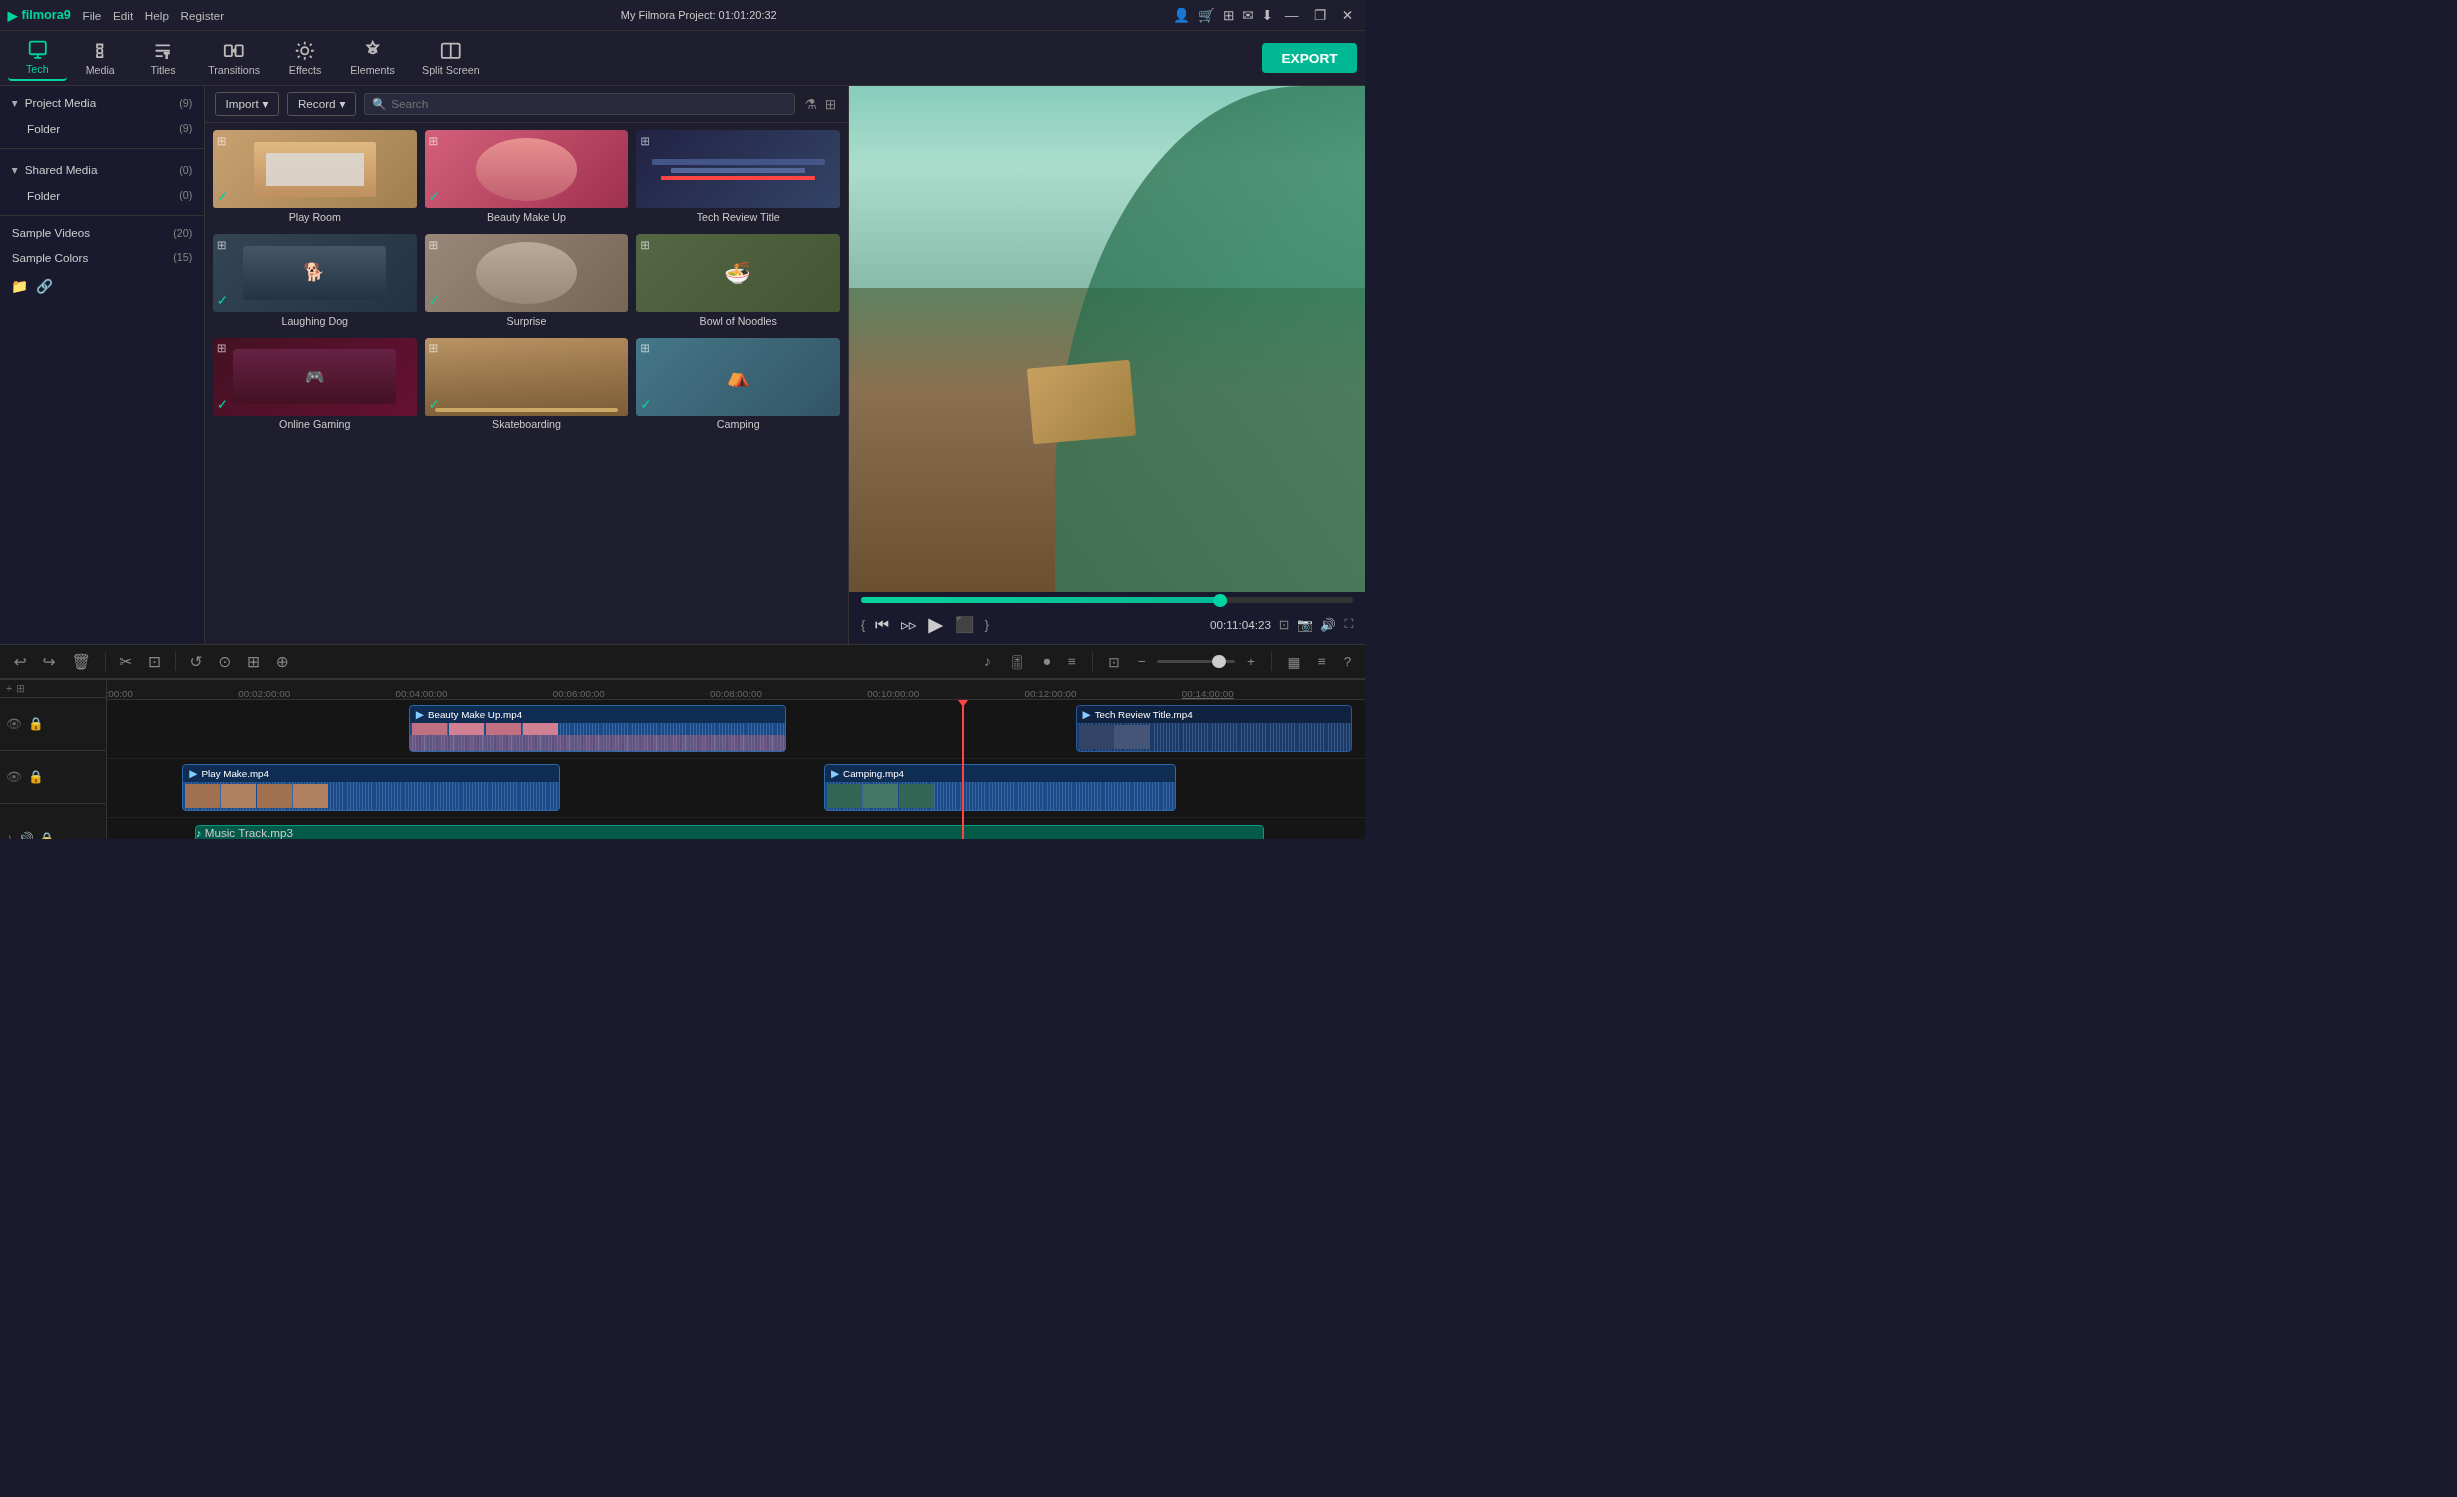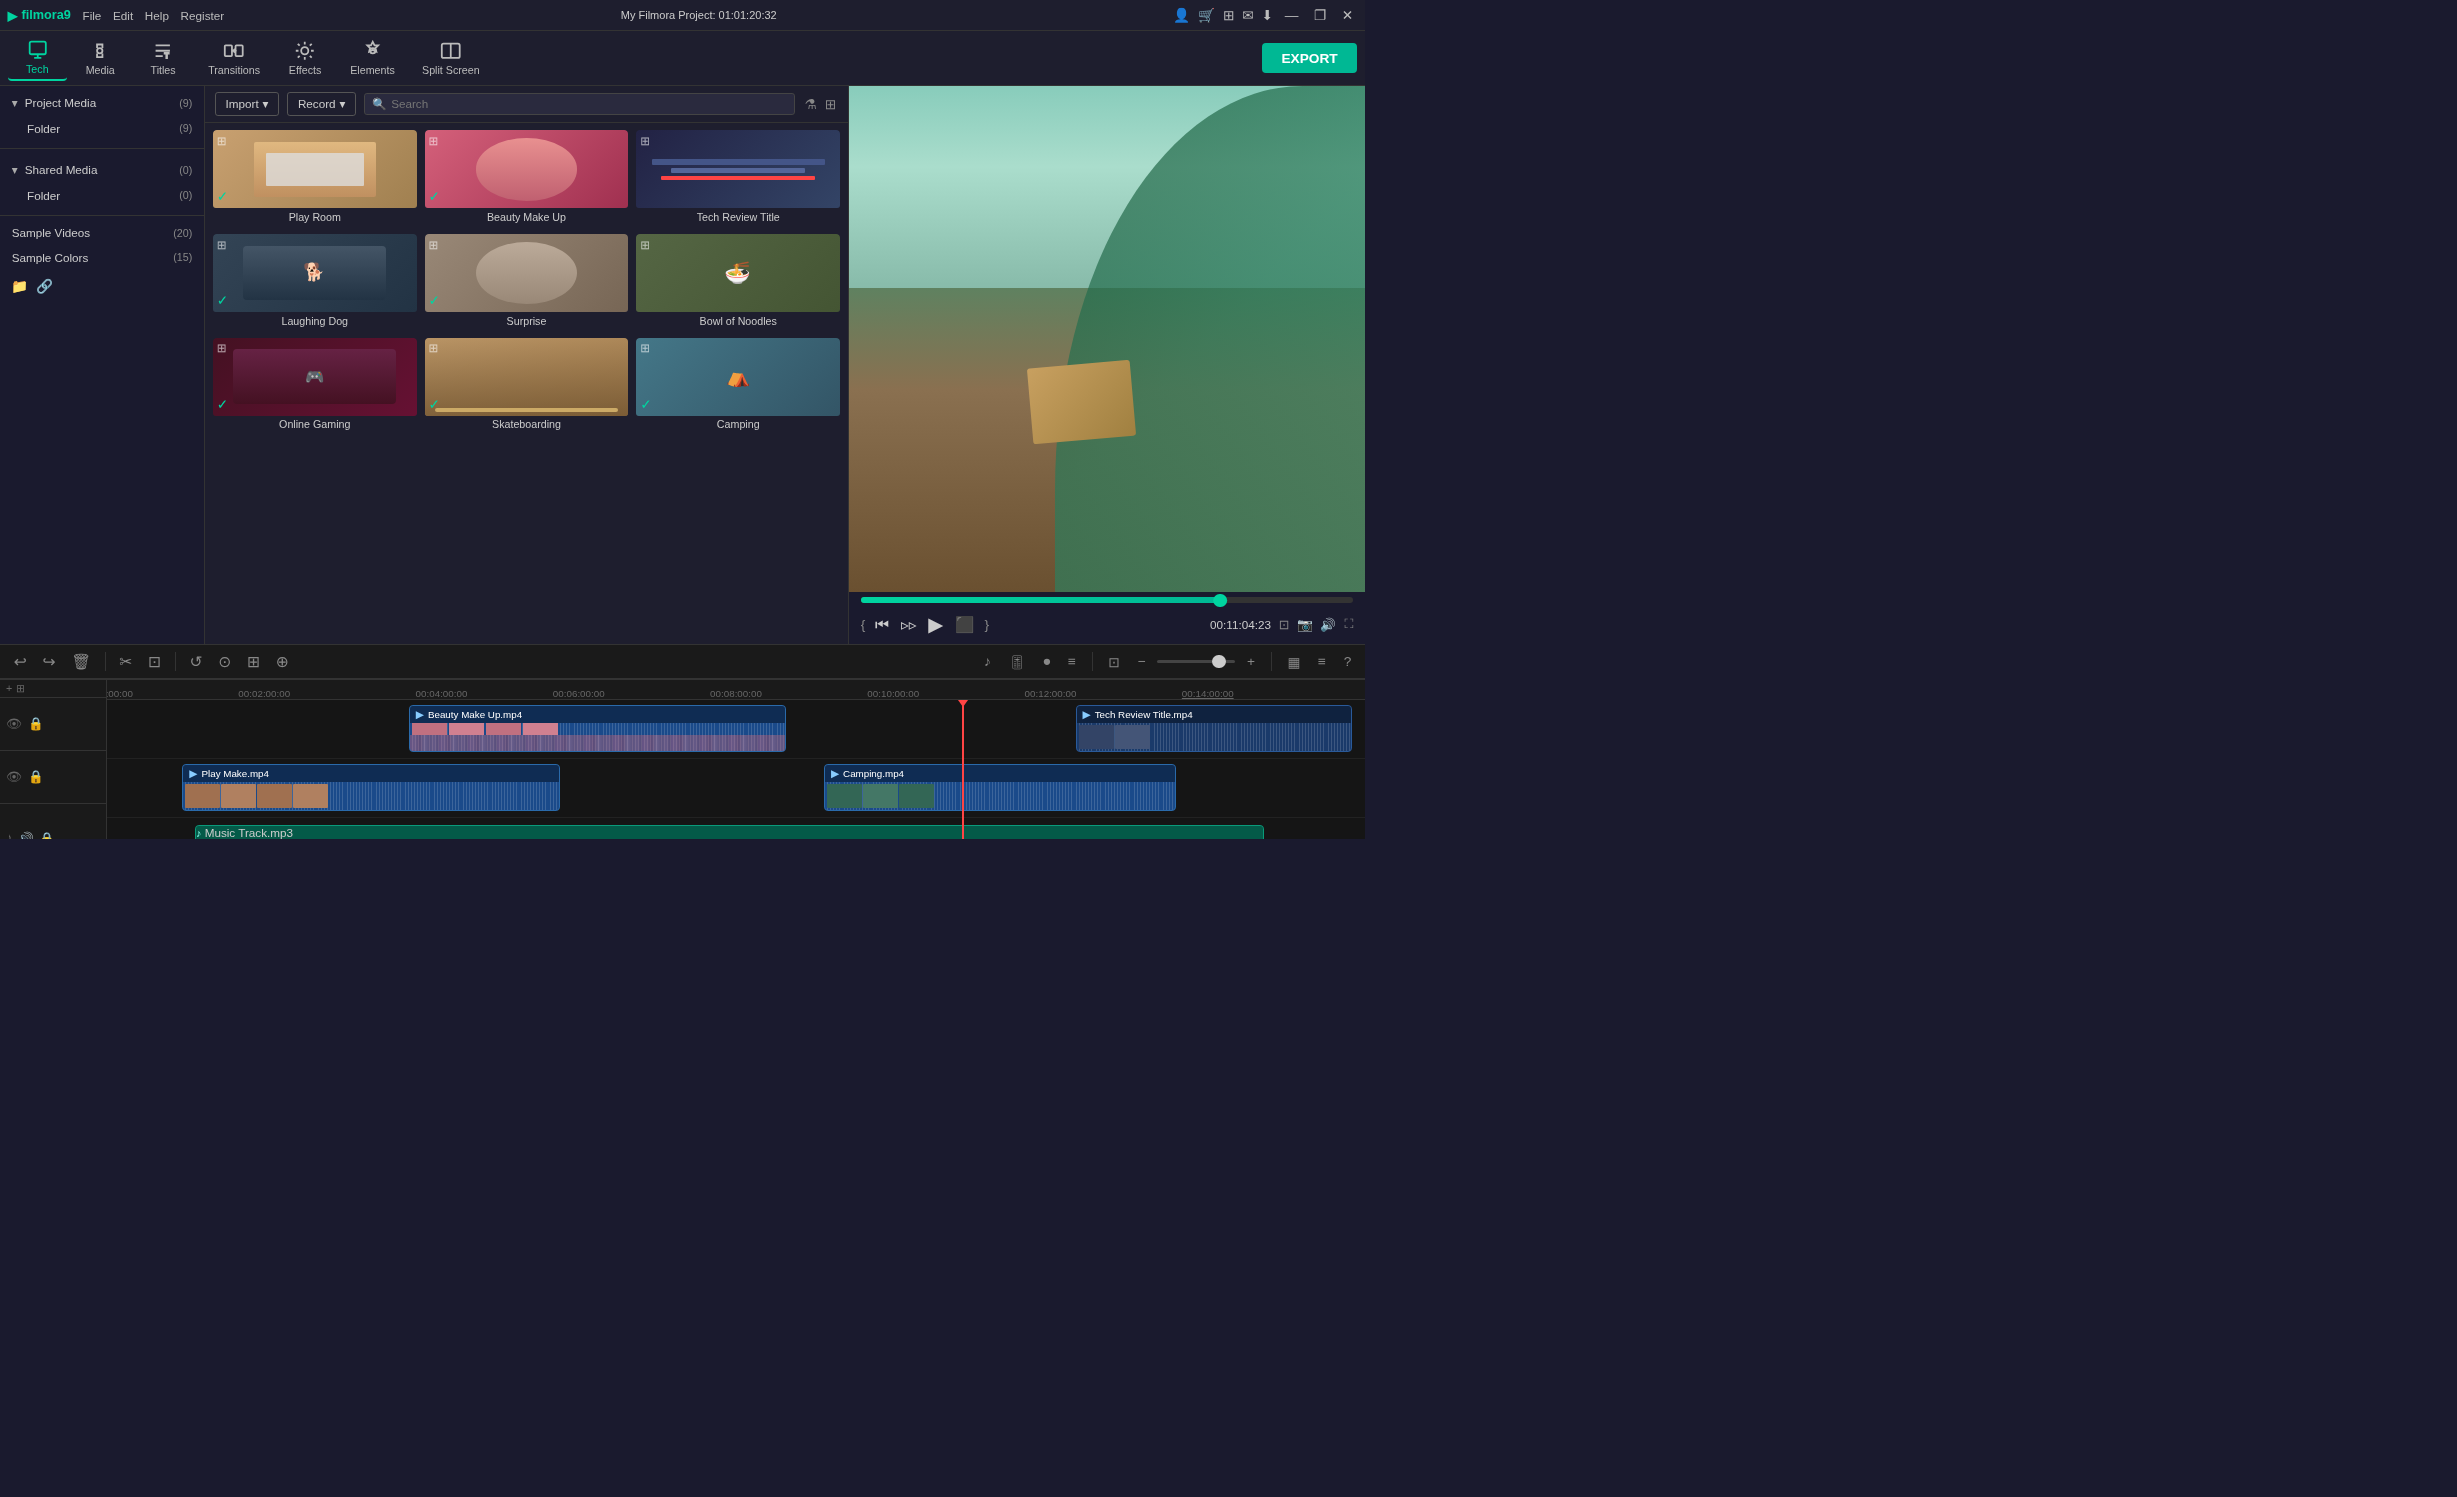--- a/index.html
+++ b/index.html
@@ -448,21 +448,21 @@
         <span class="tc-icon">🔒</span>
       </div>
     </div>
   </div>
 
   <div id="timeline-content">
 
     <div id="timeline-ruler">
       <div class="ruler-mark" style="left:0%;">00:00:00:00</div>
       <div class="ruler-mark" style="left:12.5%;">00:02:00:00</div>
-      <div class="ruler-mark" style="left:25%;margin-left:20px;">00:04:00:00</div>
+      <div class="ruler-mark" style="left:25%;">00:04:00:00</div>
       <div class="ruler-mark" style="left:37.5%;">00:06:00:00</div>
       <div class="ruler-mark" style="left:50%;">00:08:00:00</div>
       <div class="ruler-mark" style="left:62.5%;">00:10:00:00</div>
       <div class="ruler-mark" style="left:75%;">00:12:00:00</div>
       <div class="ruler-mark" style="left:87.5%;text-decoration:underline;">00:14:00:00</div>
     </div>
 
     <div id="tracks-area">
 
       <div class="playhead" style="left:68%;">

